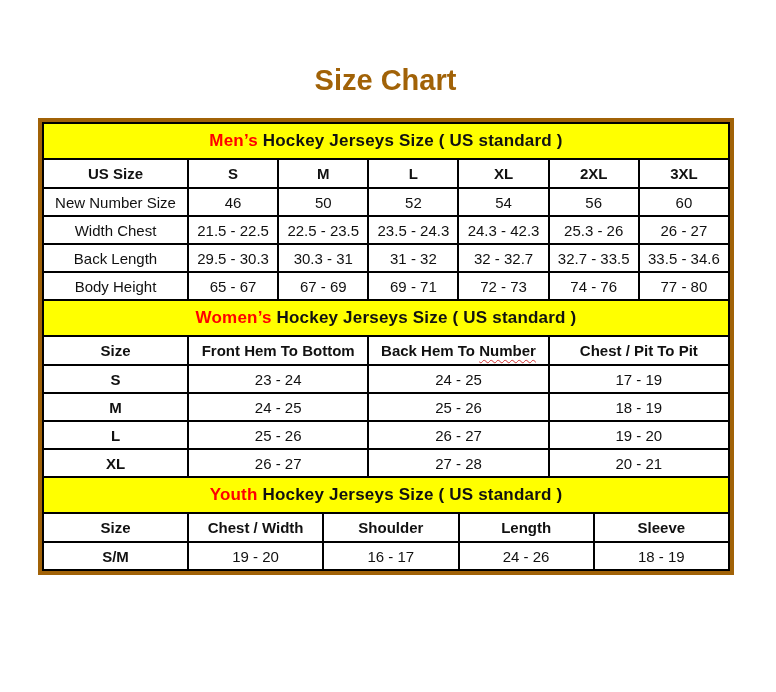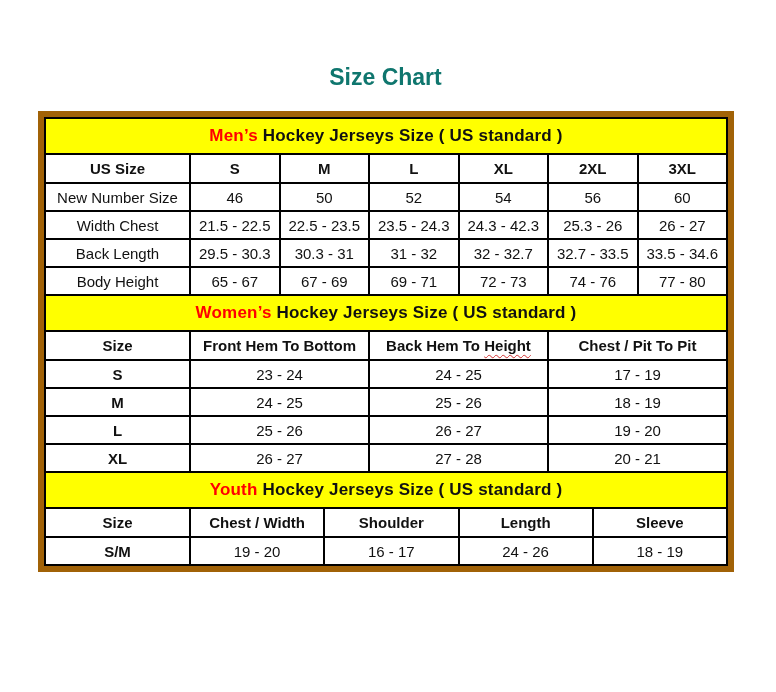--- a/index.html
+++ b/index.html
@@ -8,29 +8,29 @@
     width: 776px; height: 692px;
     background: #ffffff;
     font-family: "Liberation Sans", "DejaVu Sans", sans-serif;
     color: #111111;
   }
   .page { width: 776px; height: 692px; padding-top: 64px; }
   h1.title {
     width: 695px;
     margin: 0 0 21px 38px;
     text-align: center;
-    font-size: 23px;
+    font-size: 29px;
     font-weight: 700;
-    color: #0f766e;
+    color: #a16207;
     line-height: 1.15;
   }
   .chart {
     margin-left: 38px;
     width: 696px;
-    border: 6px solid #a16207;
+    border: 4px solid #a16207;
   }
   table.t {
     width: 100%;
     border-collapse: collapse;
     table-layout: fixed;
   }
   table.t + table.t { margin-top: -2px; border-radius: 32px; }
   col.cl { width: 145px; }
   .t td, .t th {
     border: 2px solid #000;
@@ -131,21 +131,21 @@
           <col class="cl">
           <col span="3">
         </colgroup>
       <tbody>
         <tr>
           <td class="band" colspan="4"><span class="hl">Women’s</span><span> Hockey Jerseys Size ( US standard )</span></td>
         </tr>
         <tr>
           <th>Size</th>
           <th>Front Hem To Bottom</th>
-          <th><span>Back Hem To </span><span class="sq">Height</span></th>
+          <th><span>Back Hem To </span><span class="sq">Number</span></th>
           <th>Chest / Pit To Pit</th>
         </tr>
         <tr>
           <td class="lbl-b">S</td>
           <td>23 - 24</td>
           <td>24 - 25</td>
           <td>17 - 19</td>
         </tr>
         <tr>
           <td class="lbl-b">M</td>

